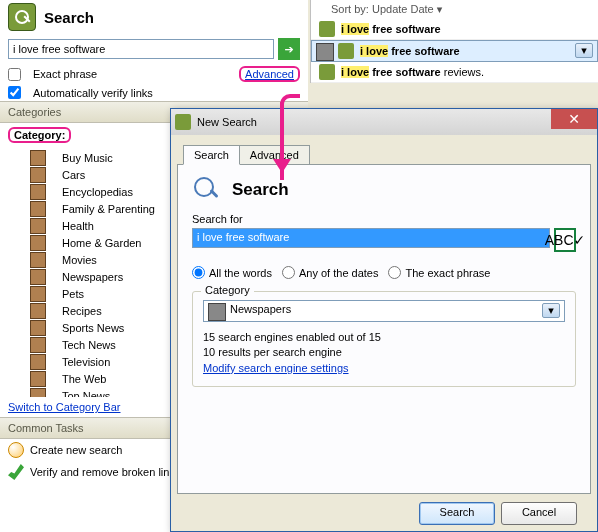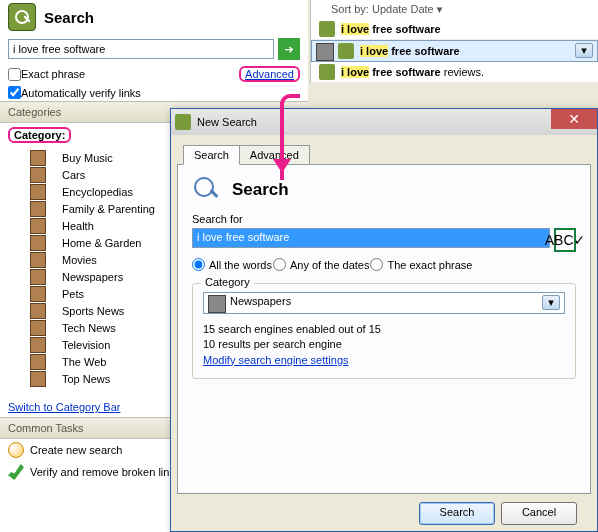--- a/index.html
+++ b/index.html
@@ -6,21 +6,21 @@
 body{width:598px;height:532px;overflow:hidden;background:#ece9d8;position:relative}
 .left{position:absolute;left:0;top:0;width:308px;height:532px;background:#fff}
 .s-hdr{height:34px;display:flex;align-items:center;padding:4px 8px}
 .s-ico{width:28px;height:28px;background:#7a9b3a;border:1px solid #3a5a1a;border-radius:4px;margin-right:8px;position:relative}
 .s-ico::after{content:"";position:absolute;left:6px;top:6px;width:10px;height:10px;border:2px solid #fff;border-radius:50%}
 .s-ico::before{content:"";position:absolute;left:14px;top:14px;width:8px;height:2px;background:#fff;transform:rotate(45deg)}
 .s-ttl{font-size:15px;font-weight:bold}
 .s-row{display:flex;align-items:center;padding:4px 8px;gap:4px}
 .s-inp{flex:1;height:20px;border:1px solid #7f9db9;padding:2px 4px;background:#fff}
 .go{width:22px;height:22px;background:#3aa53a;display:flex;align-items:center;justify-content:center;color:#fff;cursor:pointer}
-.chk-row{display:flex;align-items:center;padding:2px 8px;gap:0}
+.chk-row{display:flex;align-items:center;padding:2px 8px;gap:12px}
 .chk{width:13px;height:13px}
 .adv-lnk{color:#0033cc;text-decoration:underline;cursor:pointer}
 .callout{border:2px solid #e91e8c;border-radius:6px;padding:0 4px;display:inline-block}
 .sec-hdr{background:linear-gradient(#f0efe5,#e0ddc8);border-top:1px solid #c0beb0;border-bottom:1px solid #c0beb0;padding:4px 8px;font-weight:normal;color:#585848}
 .cat-lbl{margin:4px 8px}
 .tree{padding:2px 0 2px 20px;height:250px;overflow:hidden}
 .tree-row{display:flex;align-items:center;height:17px;gap:16px;padding-left:10px}
 .t-ico{width:16px;height:16px;background:#b08050;border:1px solid #604020;flex-shrink:0}
 .lnk{color:#0033cc;text-decoration:underline;cursor:pointer;padding:4px 8px;display:inline-block}
 .task-row{display:flex;align-items:center;padding:3px 8px;gap:6px}
@@ -46,21 +46,21 @@
 .big-mag{width:30px;height:30px;position:relative}
 .big-mag::after{content:"";position:absolute;left:2px;top:2px;width:16px;height:16px;border:2px solid #4a7ab8;border-radius:50%}
 .big-mag::before{content:"";position:absolute;left:17px;top:17px;width:10px;height:3px;background:#4a7ab8;transform:rotate(45deg);border-radius:2px}
 .big-ttl{font-size:17px;font-weight:bold}
 .fld{margin-bottom:12px}
 .fld-lbl{margin-bottom:3px;display:block}
 .fld-in{display:flex;gap:4px}
 .txt{flex:1;height:20px;border:1px solid #7f9db9;padding:2px 4px}
 .txt.sel-txt{background:#3399ff;color:#fff}
 .sp-btn{width:22px;height:24px;border:2px solid #15803d;background:#fff;font-size:14px;display:flex;align-items:center;justify-content:center;cursor:pointer}
-.radio-row{display:flex;gap:1px;margin-top:6px}
+.radio-row{display:flex;gap:10px;margin-top:14px}
 .rad{display:flex;align-items:center;gap:4px}
 .grp{border:1px solid #d0d0bf;border-radius:3px;padding:8px 10px 10px 10px;margin-bottom:12px;position:relative}
 .grp-ttl{position:absolute;top:-8px;left:8px;background:#fcfcfe;padding:0 4px}
 .sel{width:100%;height:22px;border:1px solid #7f9db9;background:#fff;padding:2px 24px 2px 26px;position:relative;cursor:pointer}
 .sel::after{content:"▾";position:absolute;right:4px;top:2px;width:16px;text-align:center;background:linear-gradient(#e8f0fa,#c0d8f0);border:1px solid #7f9db9;border-radius:2px}
 .sel::before{content:"";position:absolute;left:4px;top:2px;width:16px;height:16px;background:#888;border:1px solid #444}
 .info{margin-top:8px;line-height:1.4}
 .btn-bar{display:flex;justify-content:flex-end;gap:6px;padding:8px 14px 0 0}
 .btn{min-width:76px;height:23px;border:1px solid #707070;background:linear-gradient(#fefefe,#e8e8e8);border-radius:3px;cursor:pointer;text-align:center;padding-top:3px}
 .btn.def{border:1px solid #3a6fb5;box-shadow:0 0 0 1px #a0c8f0 inset;background:linear-gradient(#f0f7ff,#cfe6fb)}
@@ -121,20 +121,24 @@
         <div class="t-ico"></div>
         <span>Movies</span>
       </div>
       <div class="tree-row">
         <div class="t-ico"></div>
         <span>Newspapers</span>
       </div>
       <div class="tree-row">
         <div class="t-ico"></div>
         <span>Pets</span>
+      </div>
+      <div class="tree-row">
+        <div class="t-ico"></div>
+        <span>Recipes</span>
       </div>
       <div class="tree-row">
         <div class="t-ico"></div>
         <span>Sports News</span>
       </div>
       <div class="tree-row">
         <div class="t-ico"></div>
         <span>Tech News</span>
       </div>
       <div class="tree-row">

